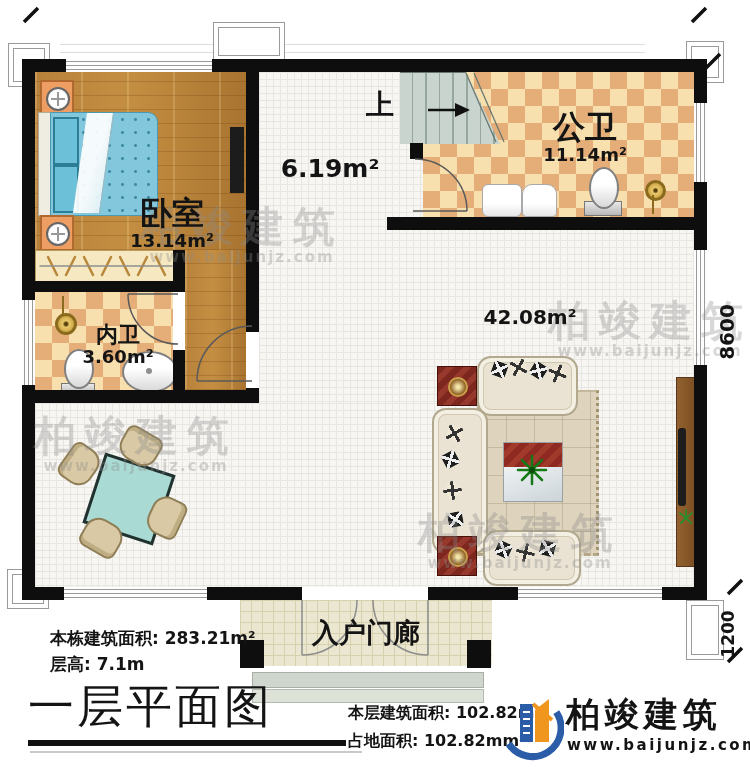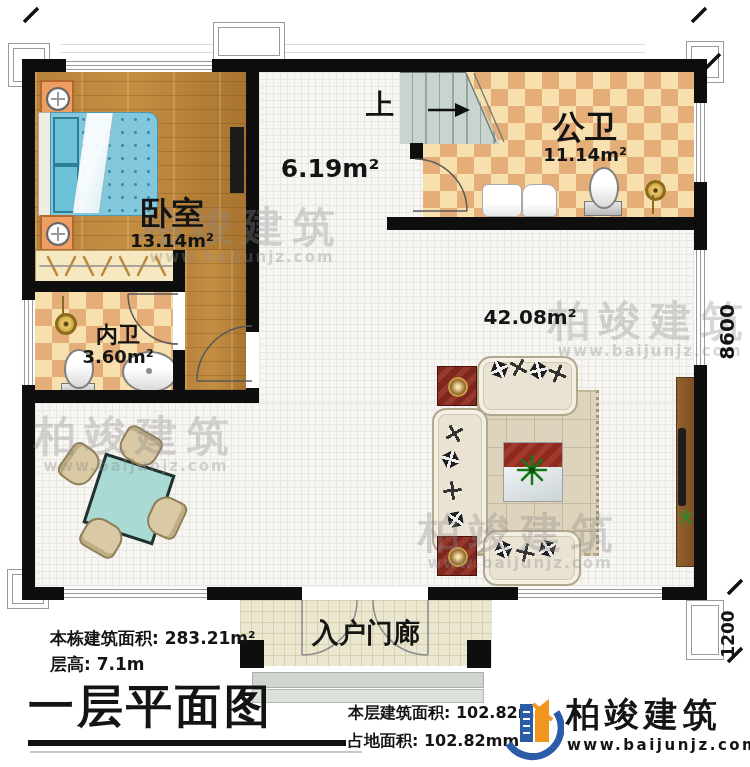--- a/index.html
+++ b/index.html
@@ -251,21 +251,21 @@
     <div class="wmt">柏竣建筑</div>
     <div class="wmu">www.baijunjz.com</div>
   </div>
   <div class="wm" style="left:418px;top:512px">
     <div class="wmt">柏竣建筑</div>
     <div class="wmu">www.baijunjz.com</div>
   </div>
 
   <div class="ftext" style="left:50px;top:627px;font-size:17px">本栋建筑面积: 283.21m²</div>
   <div class="ftext" style="left:50px;top:653px;font-size:17px">层高: 7.1m</div>
-  <div class="ftext" style="left:28px;top:676px;font-size:46px;font-weight:700;letter-spacing:3px">一层平面图</div>
+  <div class="ftext" style="left:28px;top:676px;font-size:46px;font-weight:400;letter-spacing:3px">一层平面图</div>
   <div class="abs" style="left:28px;top:740px;width:318px;height:6px;background:#111;z-index:8"></div>
   <div class="abs" style="left:30px;top:751px;width:332px;height:2px;background:#c9c9c9;z-index:8"></div>
   <div class="ftext" style="left:348px;top:703px;font-size:16px">本层建筑面积: 102.82m²</div>
   <div class="ftext" style="left:348px;top:731px;font-size:16px">占地面积: 102.82mm²</div>
 
   <svg class="abs" style="left:500px;top:690px;z-index:8" width="64" height="72" viewBox="0 0 64 72">
     <path d="M10,58 A26,26 0 0 1 44,12" fill="none" stroke="#2a5ca8" stroke-width="7" transform="rotate(200 30 36)"></path>
     <rect x="20" y="14" width="13" height="38" fill="#2a5ca8"></rect>
     <g stroke="#fff" stroke-width="2">
         <path d="M23,22 h7 M23,29 h7 M23,36 h7 M23,43 h7"></path>

